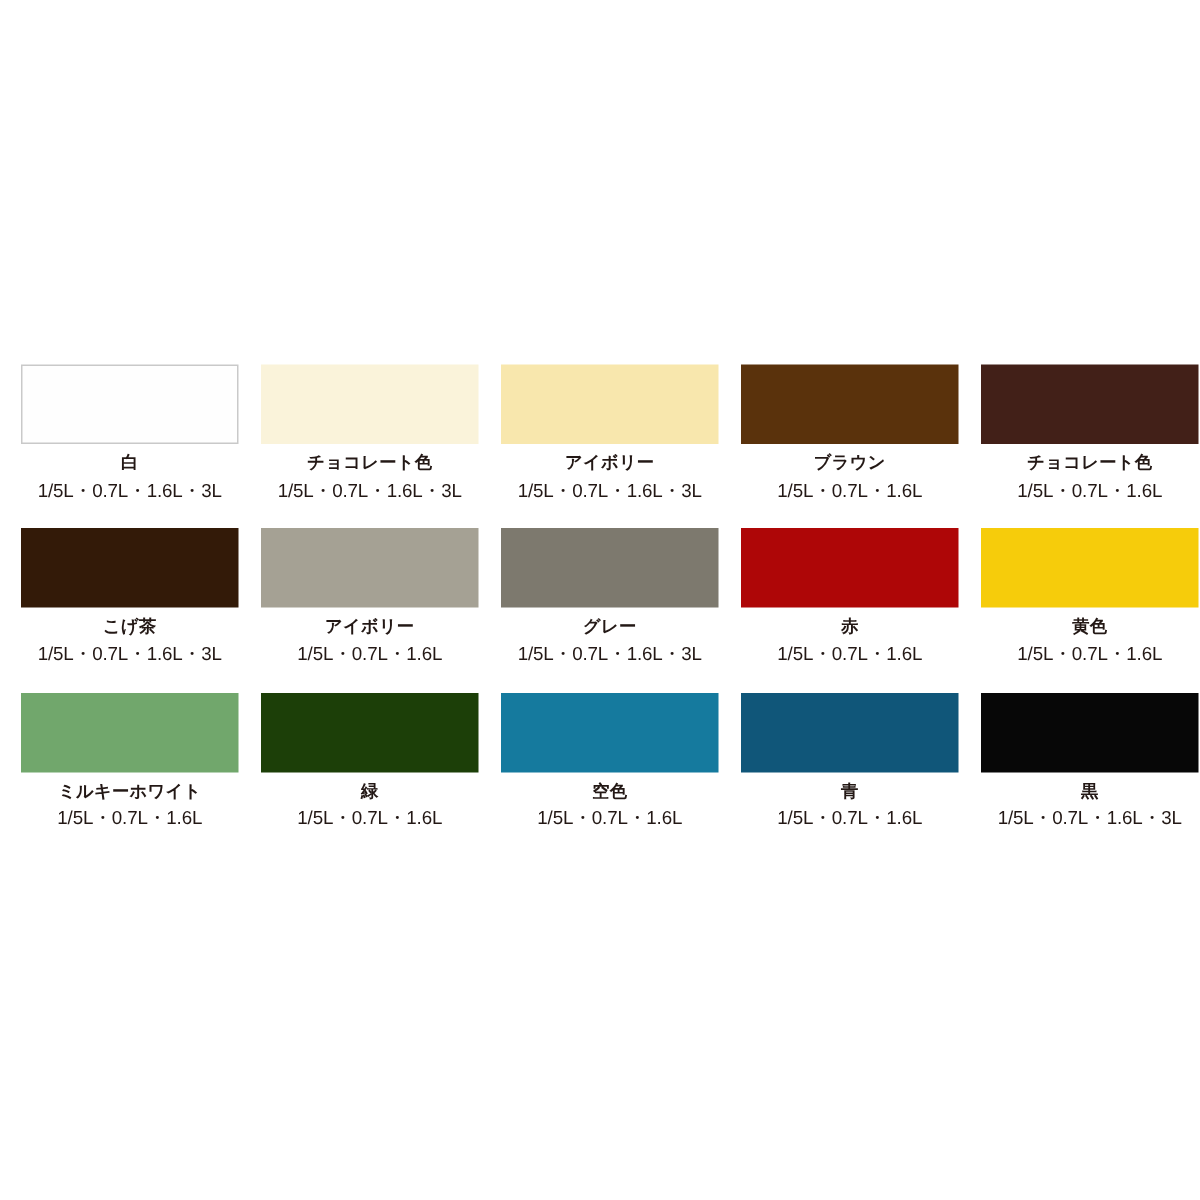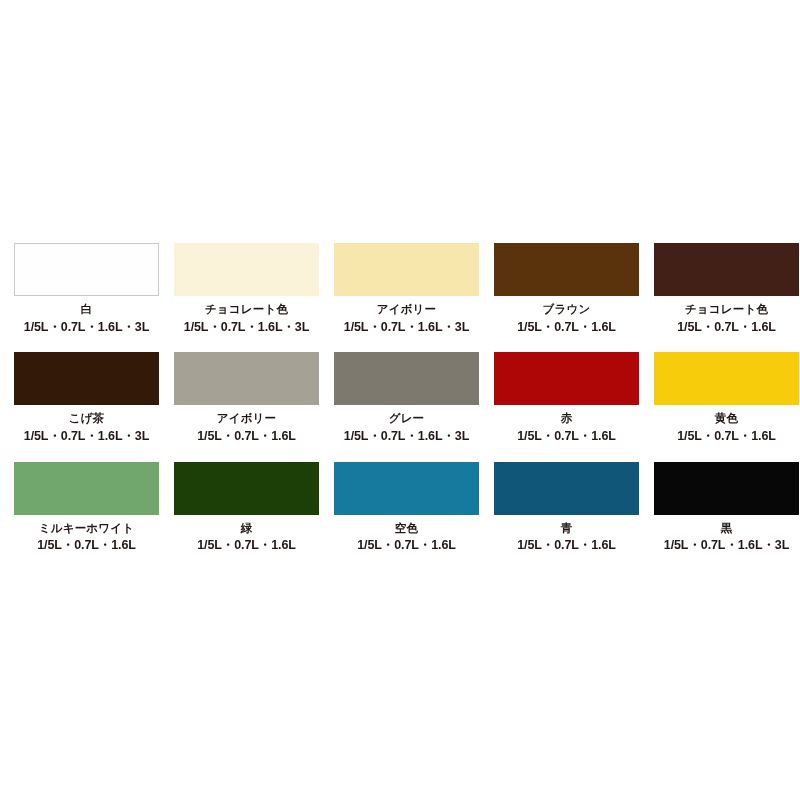--- a/index.html
+++ b/index.html
@@ -56,21 +56,21 @@
     font-weight: bold;
     line-height: 1.1;
     letter-spacing: 0.2px;
     text-align: center;
     white-space: nowrap;
     color: #231815;
   }
   .sizes {
     margin-top: 5px;
     font-size: 12.5px;
-    font-weight: bold;
+    font-weight: normal;
     line-height: 1.1;
     letter-spacing: -0.1px;
     text-align: center;
     white-space: nowrap;
     color: #231815;
   }
 </style>
 </head>
 <body style="background: rgb(255, 255, 255);">
 

